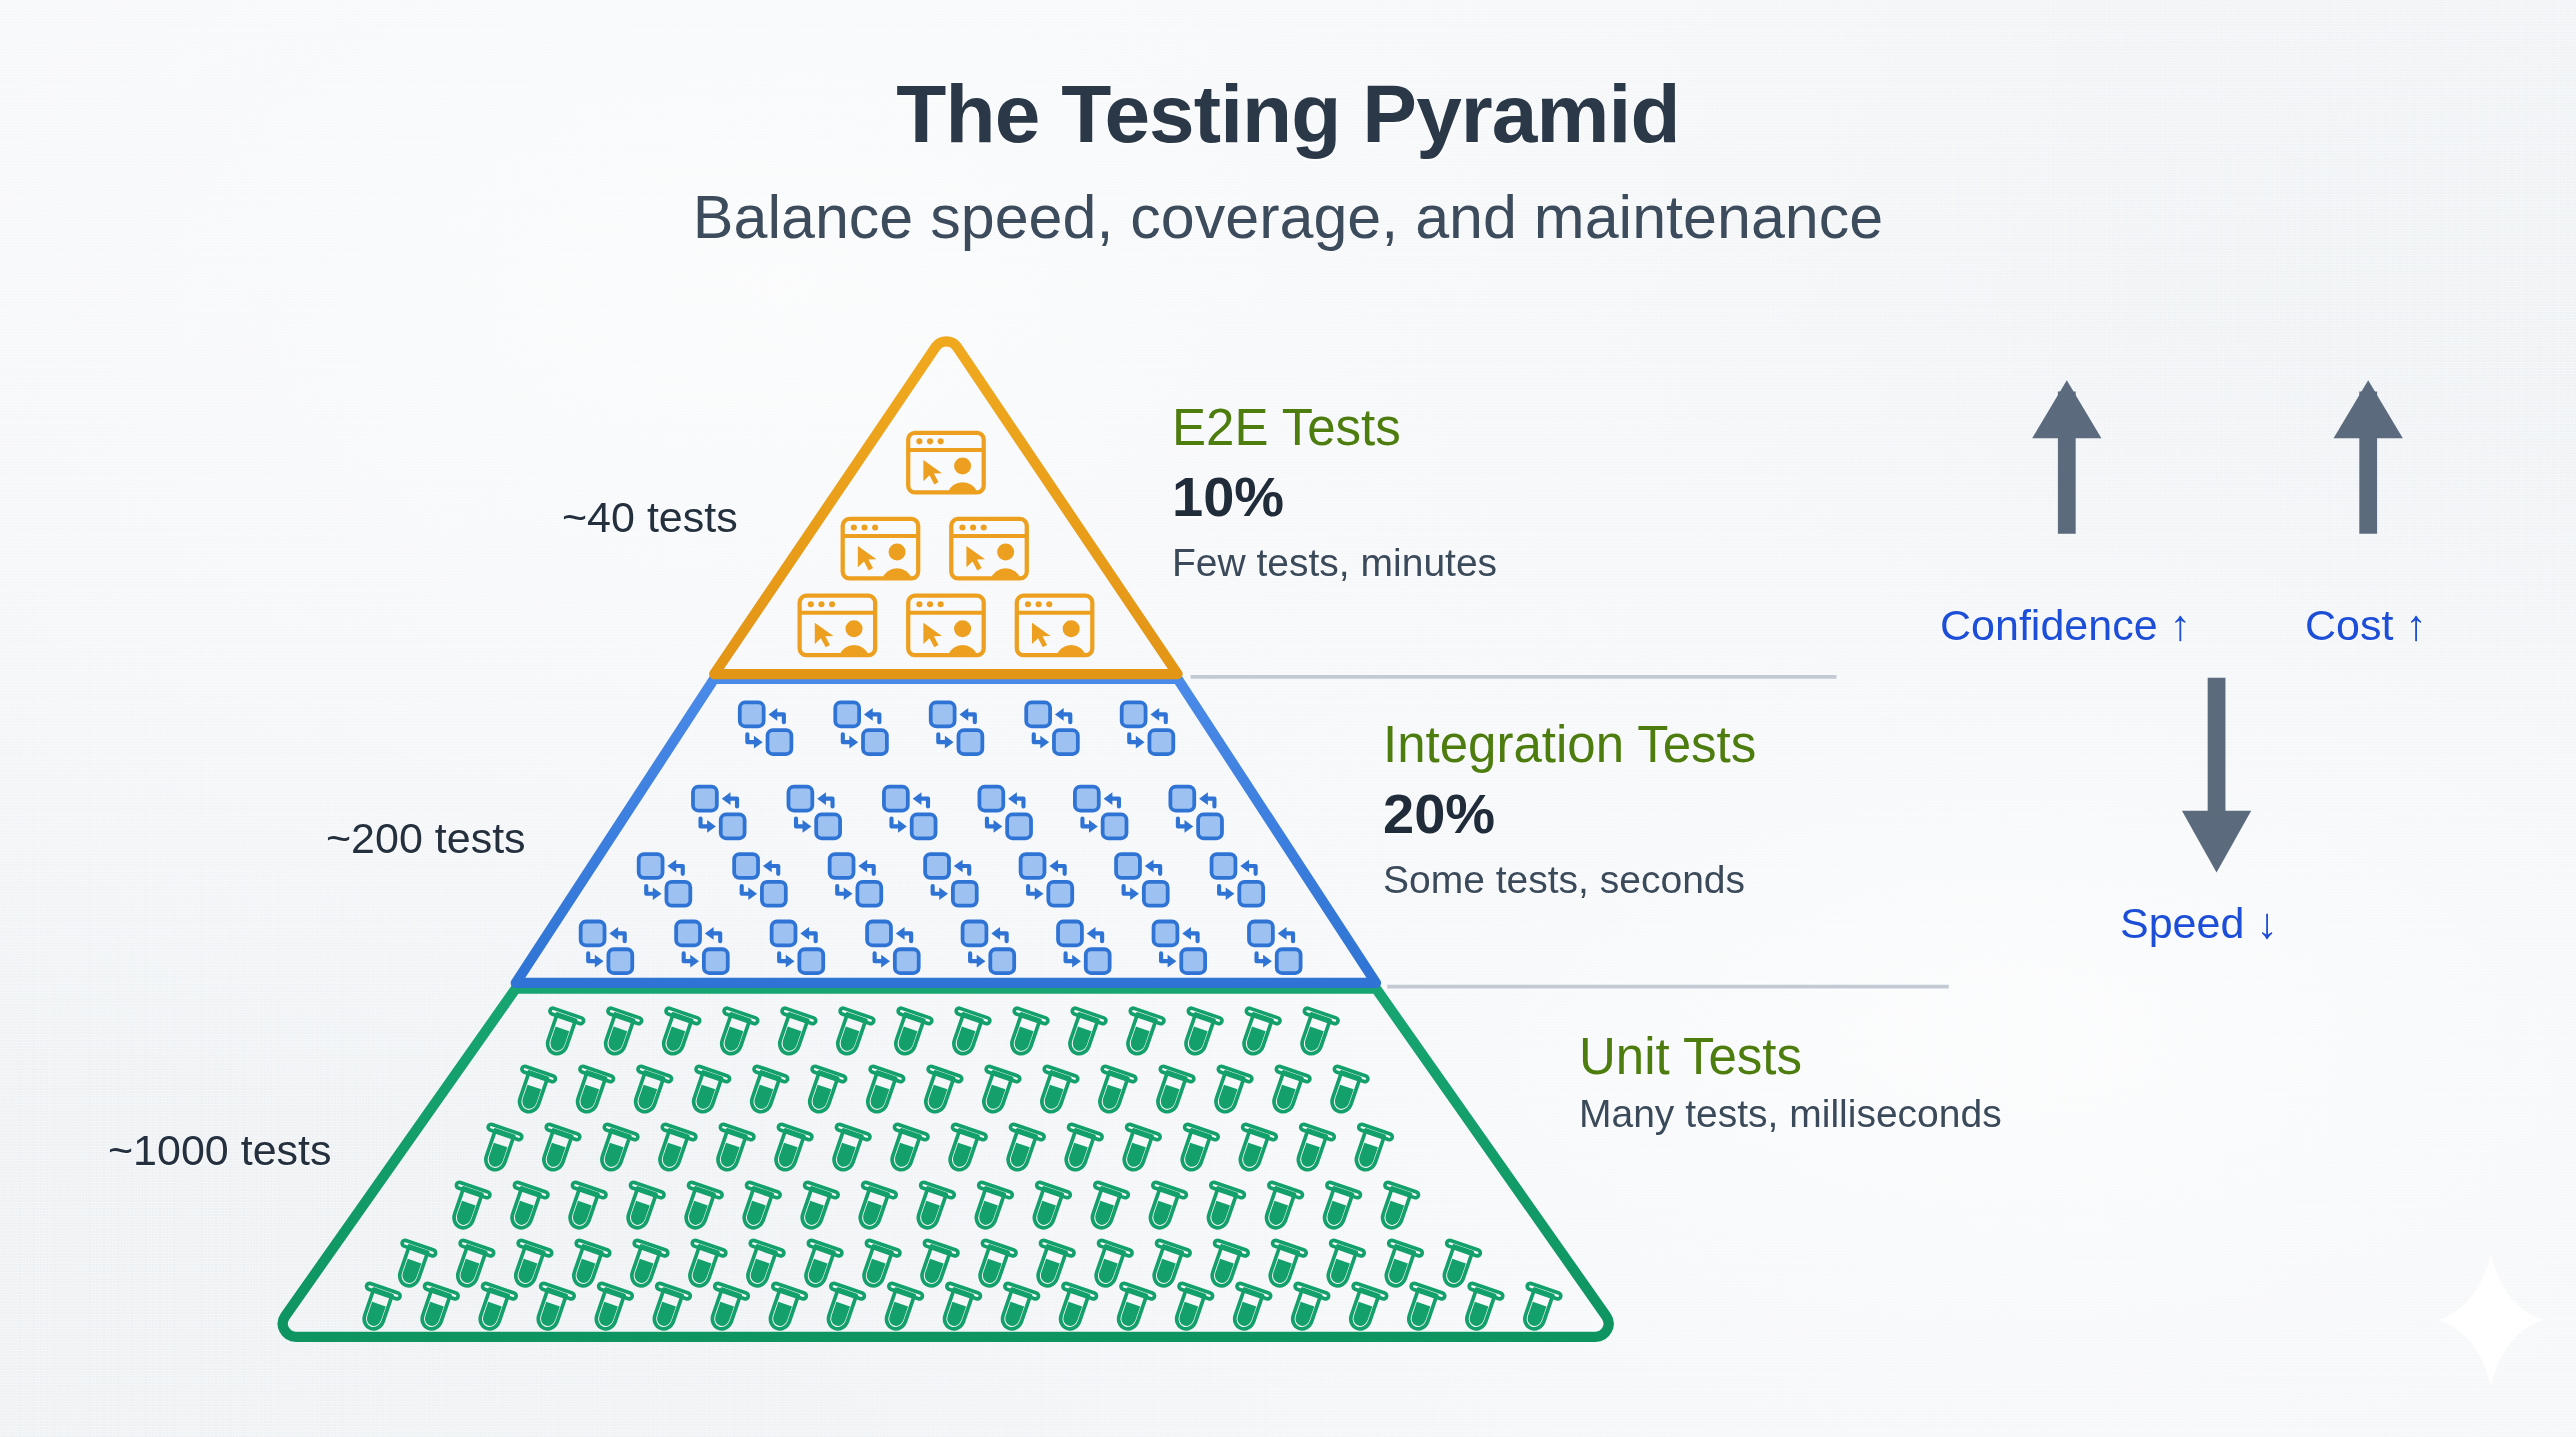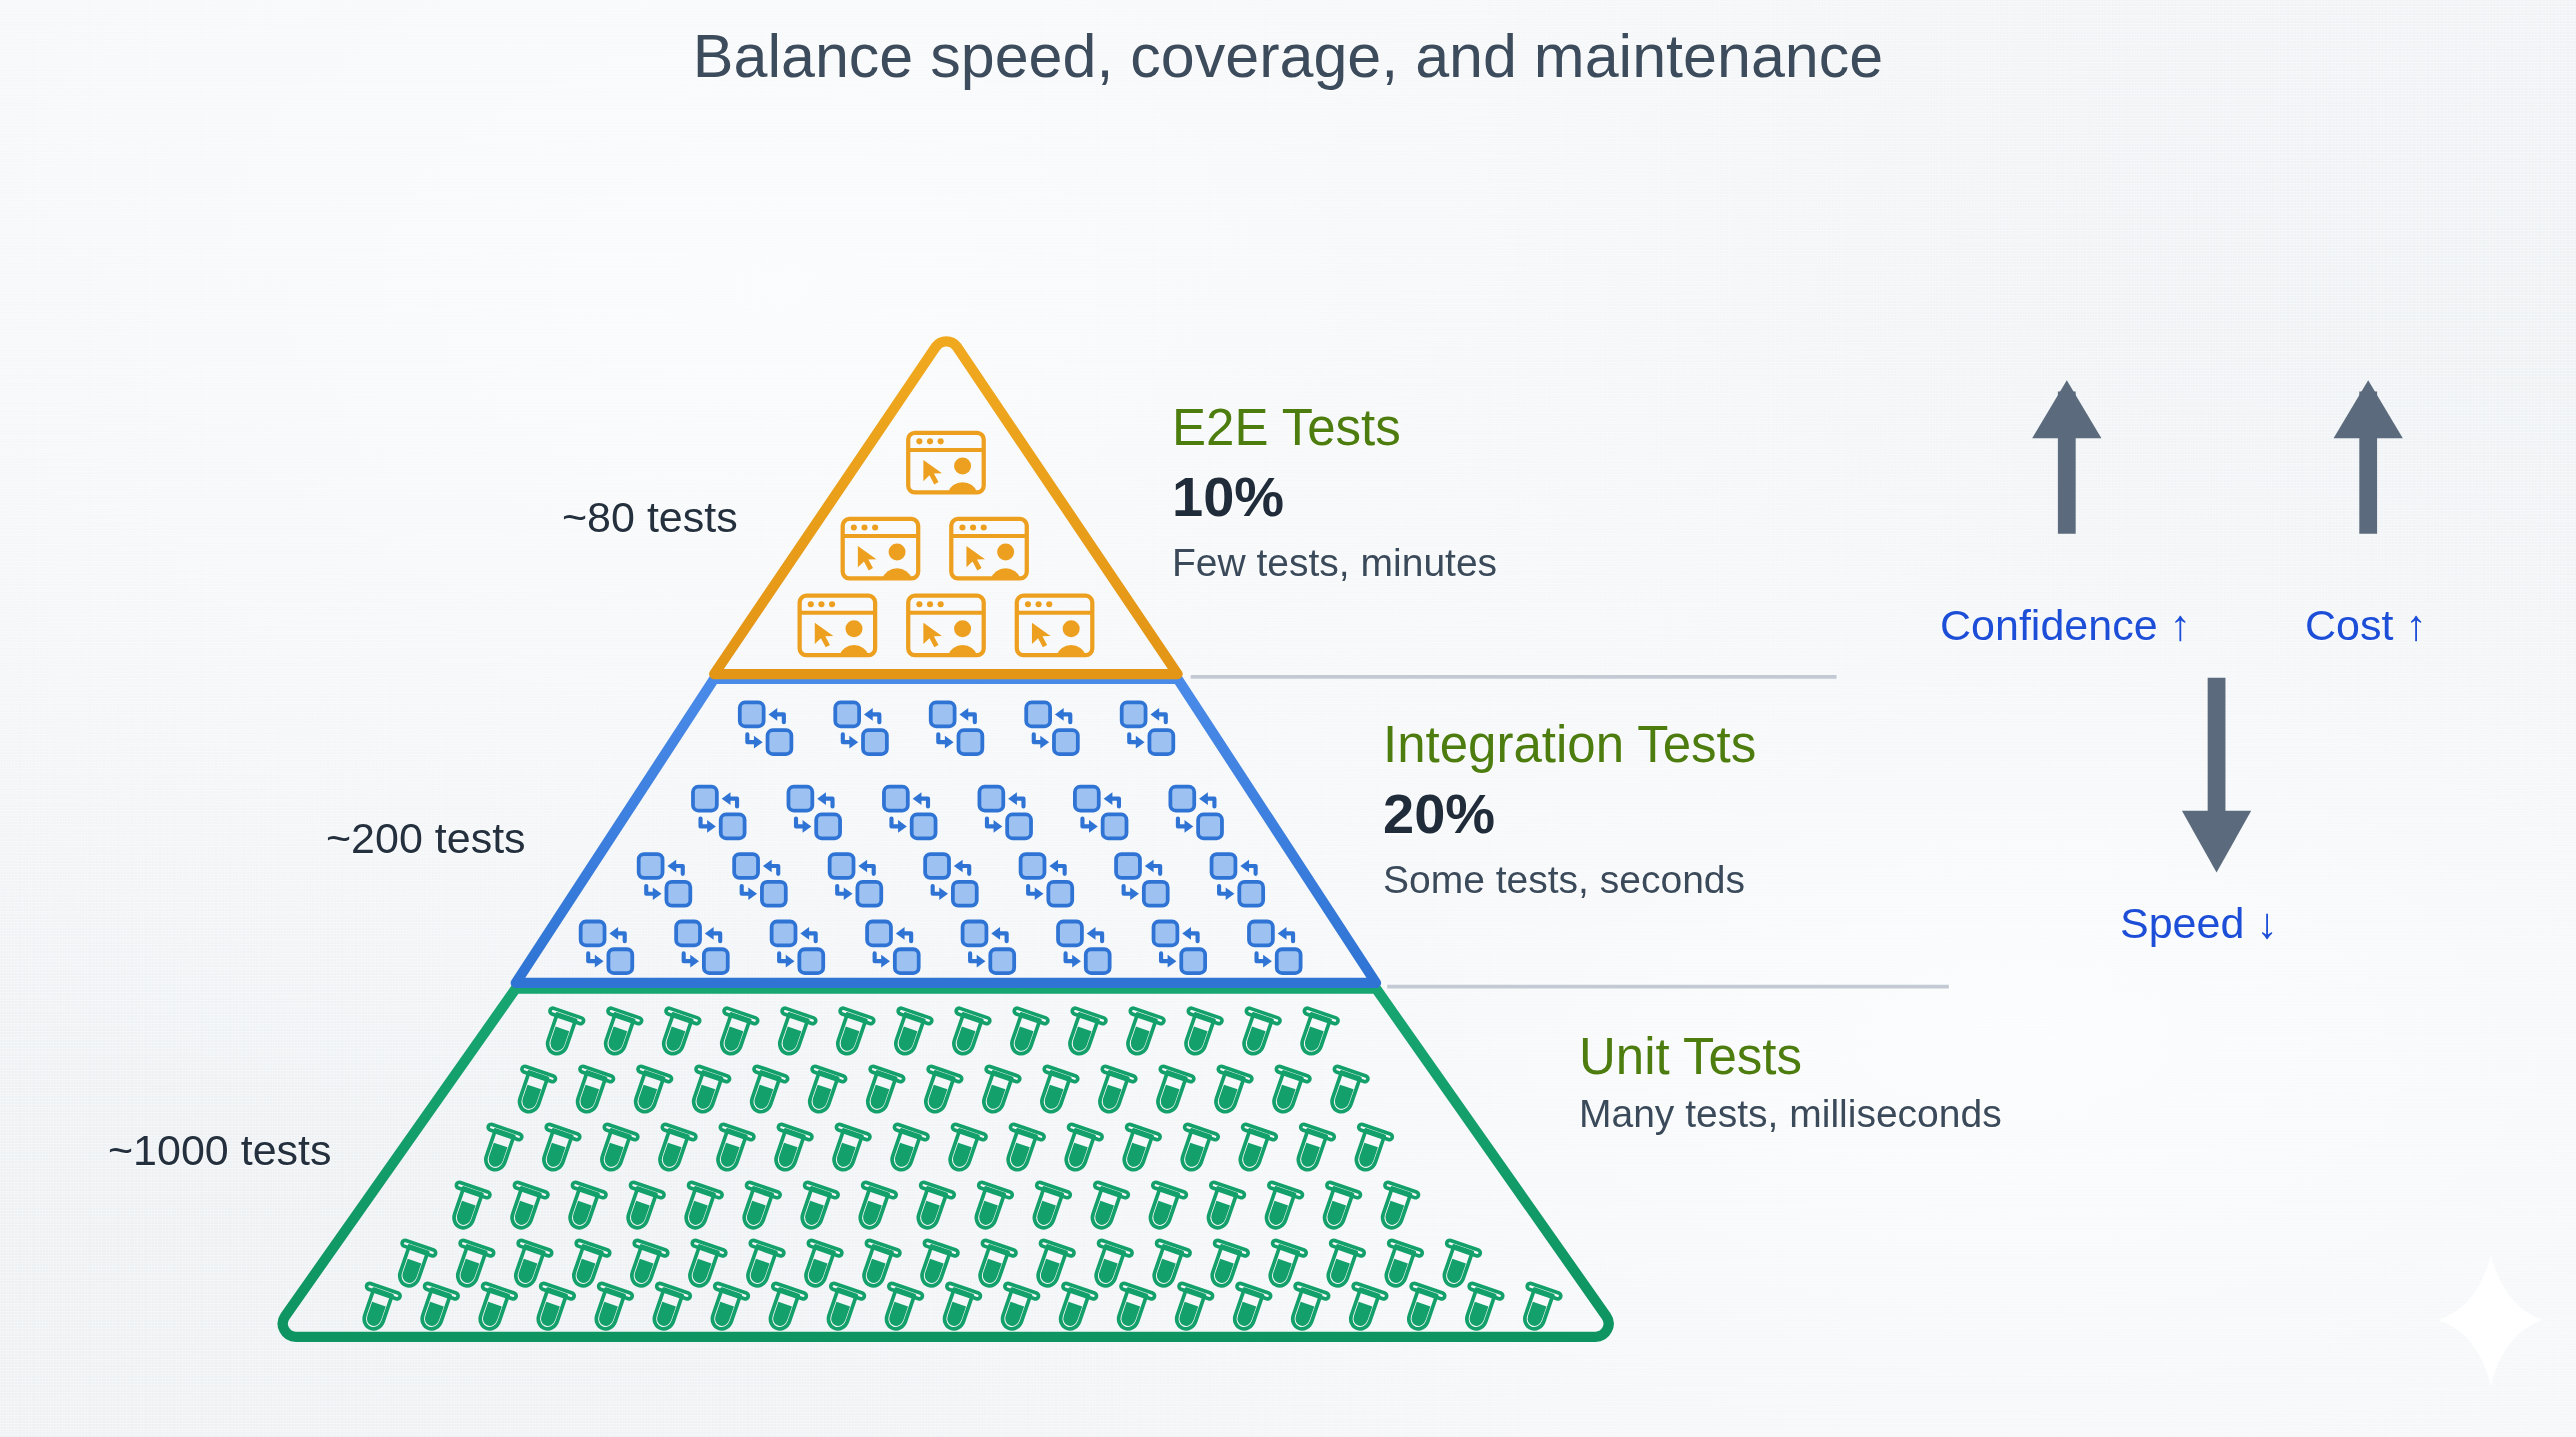--- a/index.html
+++ b/index.html
@@ -76,20 +76,21 @@
   #label-cost{left:2305px;top:601px;}
   #label-speed{left:2120px;top:899px;}
 </style>
 </head>
 <body>
 
 <div id="bg-texture"></div>
 <div id="bg-noise"></div>
 
 <div class="header">
+  <h1 class="title">The Testing Pyramid</h1>
   <p class="subtitle">Balance speed, coverage, and maintenance</p>
 </div>
 
 <svg class="stage" viewBox="0 0 2752 1536">
   <defs>
     <linearGradient id="gradOrange" x1="0" y1="0" x2="0" y2="1">
       <stop offset="0" stop-color="#f0a91f"></stop>
         <stop offset="1" stop-color="#e39516"></stop>
     </linearGradient>
     <linearGradient id="gradBlue" x1="0" y1="0" x2="0" y2="1">
@@ -572,21 +573,21 @@
     <path d="M2530 406 L2567 468 L2493 468 Z" fill="#5b6b7d"></path>
   </g>
   <g>
     <line x1="2368" y1="724" x2="2368" y2="876" stroke="#5b6b7d" stroke-width="19"></line>
     <path d="M2368 932 L2405 866 L2331 866 Z" fill="#5b6b7d"></path>
   </g>
 
   <path d="M2661 1340 q14 56 56 70 q-42 14 -56 70 q-14 -56 -56 -70 q42 -14 56 -70 Z" fill="#ffffff" opacity="0.92"></path>
 </svg>
 
-<div class="side-count" id="count-e2e">~80 tests</div>
+<div class="side-count" id="count-e2e">~40 tests</div>
 <div class="side-count" id="count-int">~200 tests</div>
 <div class="side-count" id="count-unit">~1000 tests</div>
 
 <div class="tier-block" id="tier-e2e">
   <div class="tier-name">E2E Tests</div>
   <div class="tier-pct">10%</div>
   <div class="tier-desc">Few tests, minutes</div>
 </div>
 
 <div class="tier-block" id="tier-int">

